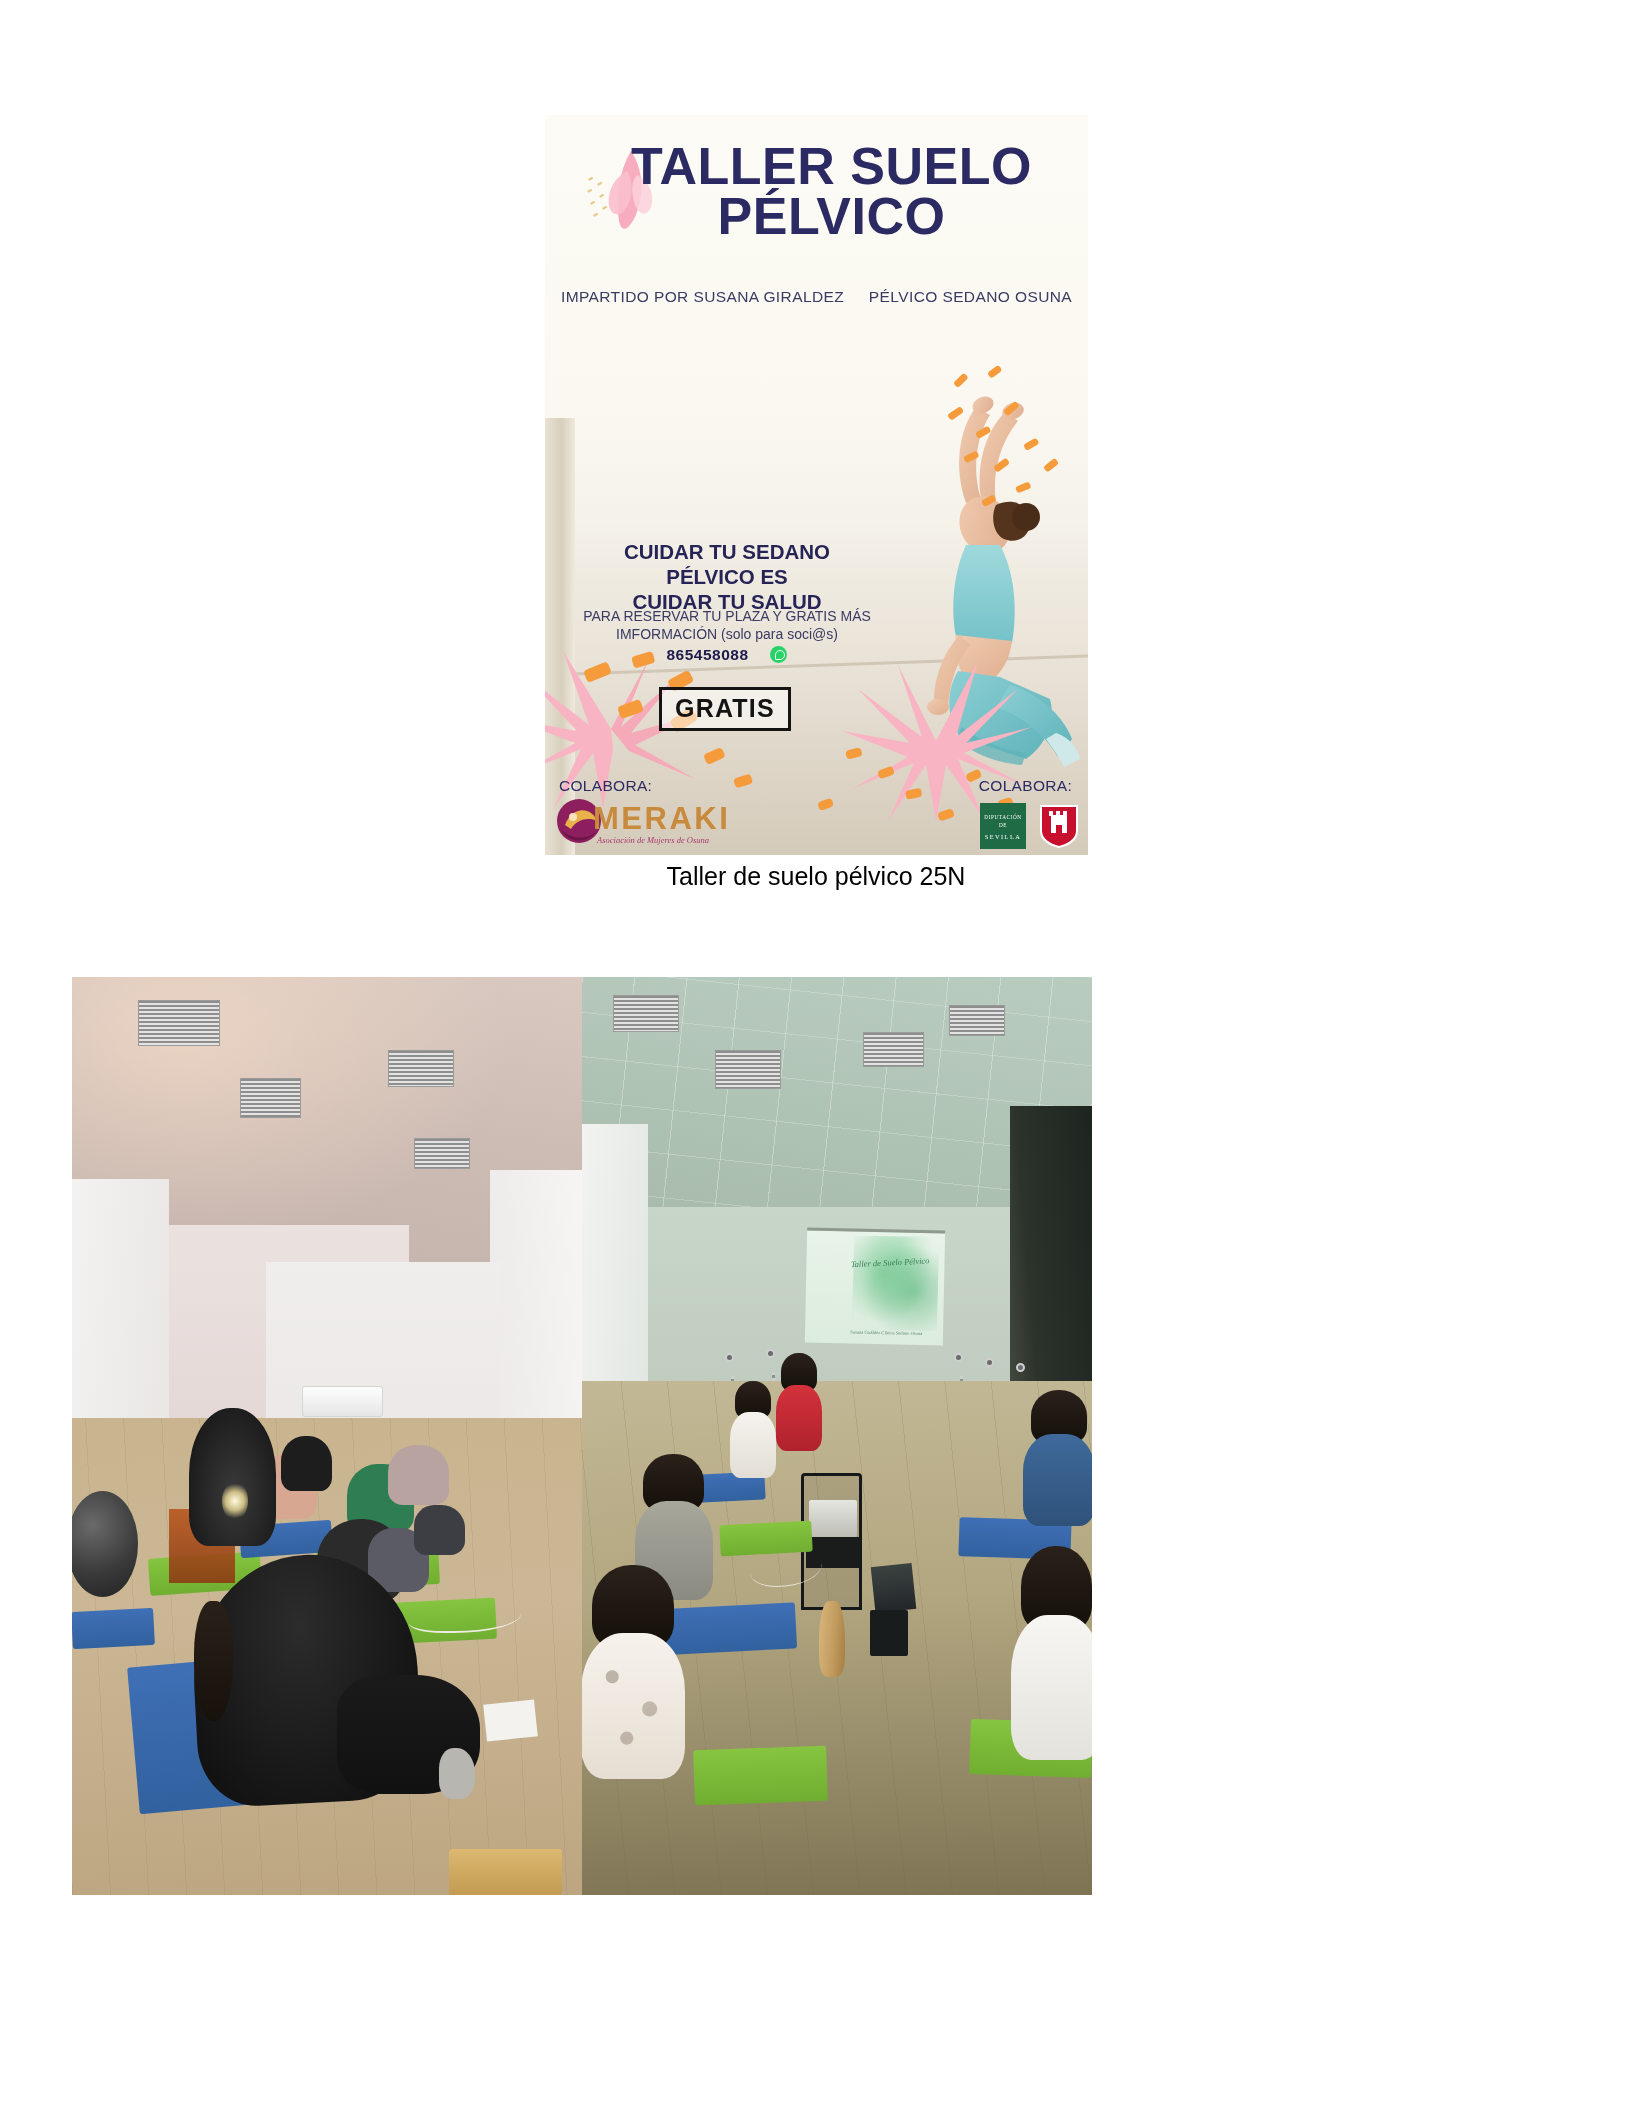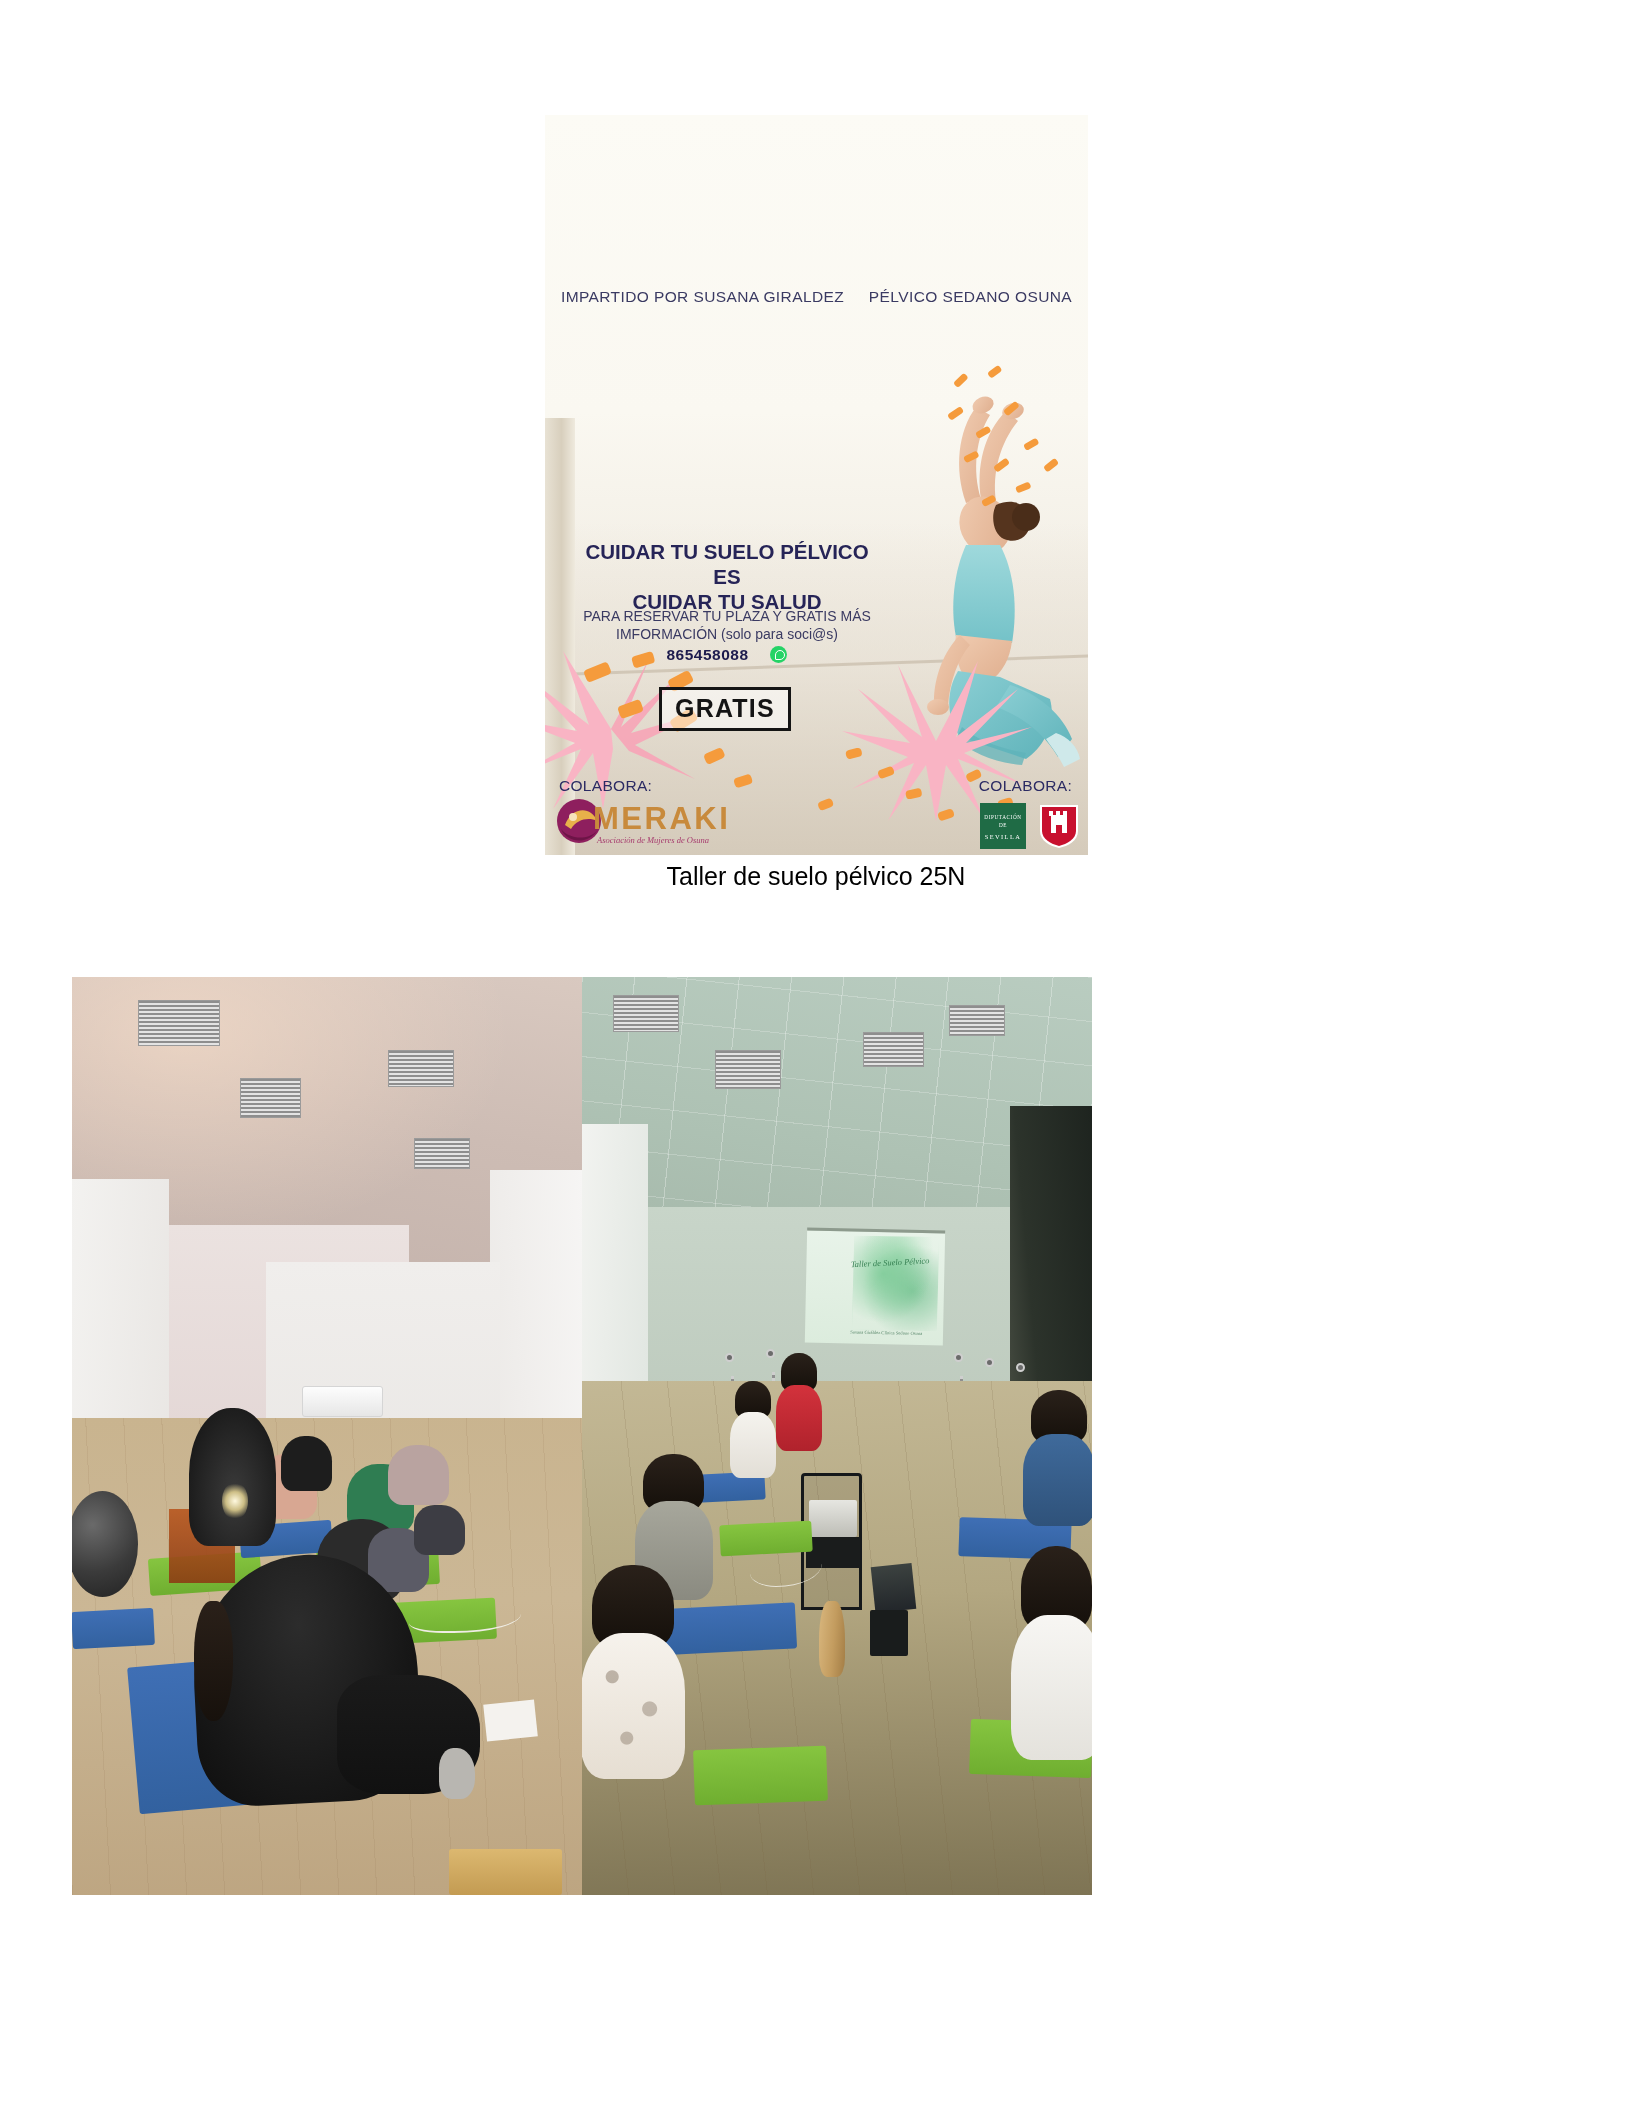--- a/index.html
+++ b/index.html
@@ -670,29 +670,51 @@
         <path d="M160 300 C186 308 212 328 222 354 L208 372 C194 348 170 330 146 322 Z" fill="url(#teal2)"></path>
 
         <path d="M206 348 C218 352 228 362 230 374 L214 382 C208 370 200 360 196 354 Z" fill="#cfe9ea"></path>
 
         <path d="M112 342 C128 356 152 364 176 368 L172 380 C146 378 122 368 106 354 Z" fill="#5fb3ba" opacity="0.75"></path>
 
         <path d="M110 250 C94 266 84 292 84 316 L98 320 C100 296 108 274 120 260 Z" fill="url(#skin)"></path>
         <ellipse cx="88" cy="322" rx="11" ry="8" fill="url(#skin)"></ellipse>
       </svg>
 
+      <div class="poster-title-zone">
+        <svg class="leaf-deco" viewBox="0 0 64 86">
+          <path d="M34 4 C46 22 48 46 38 70 C30 86 24 84 22 74 C18 52 22 24 34 4 Z" fill="#f7adbe"></path>
+          <path d="M30 24 C18 30 10 44 12 58 C14 70 24 70 30 60 C36 48 36 34 30 24 Z" fill="#f9bfcd" opacity="0.9"></path>
+          <path d="M40 28 C52 34 58 48 54 60 C50 70 42 68 38 58 C34 46 34 34 40 28 Z" fill="#fbd0da" opacity="0.85"></path>
+        </svg>
+        <svg class="dots-deco" viewBox="0 0 40 48">
+          <g fill="#e8c98f">
+            <rect x="3" y="4" width="5" height="2.2" rx="1" transform="rotate(-28 3 4)"></rect>
+            <rect x="12" y="9" width="5" height="2.2" rx="1" transform="rotate(-28 12 9)"></rect>
+            <rect x="2" y="16" width="5" height="2.2" rx="1" transform="rotate(-28 2 16)"></rect>
+            <rect x="14" y="21" width="5" height="2.2" rx="1" transform="rotate(-28 14 21)"></rect>
+            <rect x="5" y="28" width="5" height="2.2" rx="1" transform="rotate(-28 5 28)"></rect>
+            <rect x="17" y="33" width="5" height="2.2" rx="1" transform="rotate(-28 17 33)"></rect>
+            <rect x="8" y="40" width="5" height="2.2" rx="1" transform="rotate(-28 8 40)"></rect>
+          </g>
+        </svg>
+        <h1 class="poster-title">
+          <span>TALLER SUELO</span>
+          <span class="l2">PÉLVICO</span>
+        </h1>
+      </div>
 
       <div class="poster-credits">
         <span>IMPARTIDO POR SUSANA GIRALDEZ</span>
         <span>PÉLVICO SEDANO OSUNA</span>
       </div>
 
 
       <div class="tagline">
-        <div>CUIDAR TU SUELO PÉLVICO ES</div>
+        <div>CUIDAR TU SEDANO PÉLVICO ES</div>
         <div>CUIDAR TU SALUD</div>
       </div>
 
       <div class="reserve">
         <div>PARA RESERVAR TU PLAZA Y GRATIS MÁS</div>
         <div>IMFORMACIÓN  (solo para soci@s)</div>
         <div>
           <span class="phone">865458088</span>
           <span class="wa"></span>
         </div>

